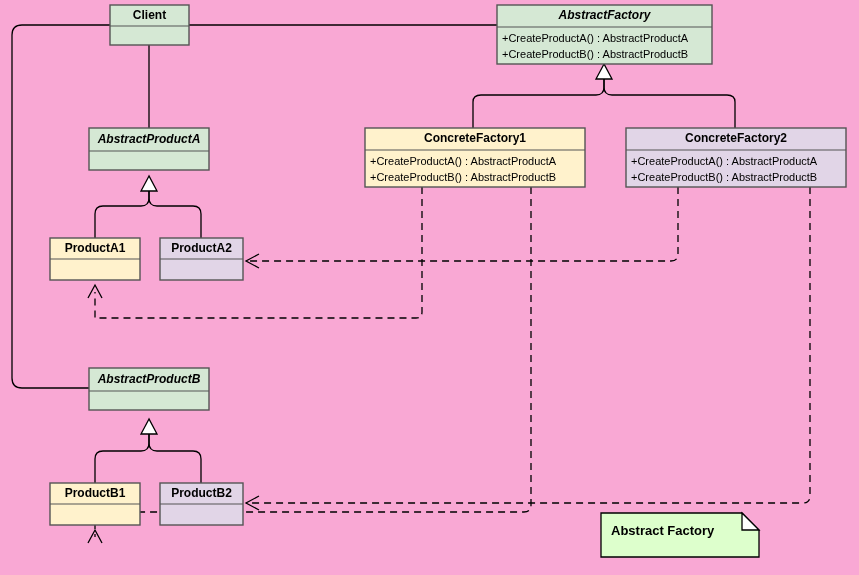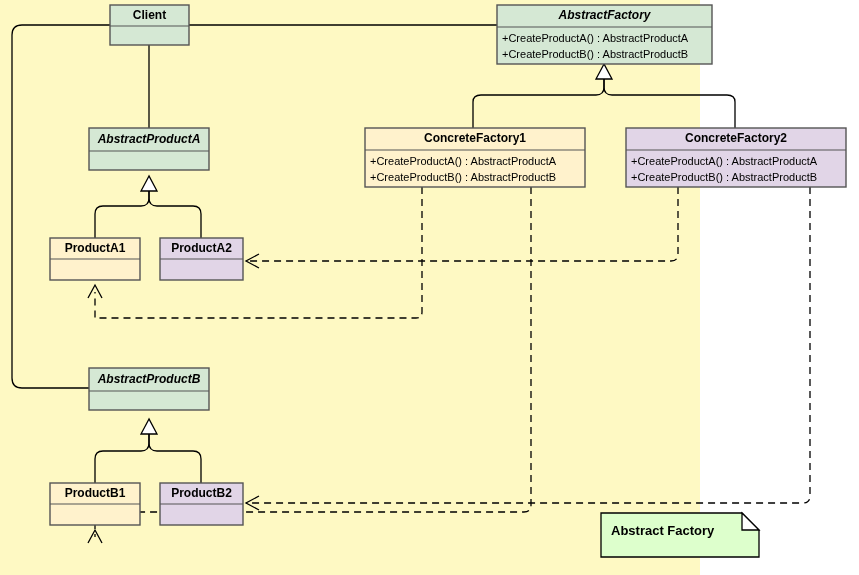--- a/index.html
+++ b/index.html
@@ -8,23 +8,23 @@
     background: #ffffff;
   }
   body {
     width: 859px;
     height: 575px;
     font-family: "Liberation Sans", sans-serif;
     overflow: hidden;
   }
   #diagram-root {
     position: relative;
-    width: 700px;
+    width: 859px;
     height: 575px;
-    background: #fef9c3;
+    background: #f9a8d4;
   }
   svg#uml-canvas {
     position: absolute;
     top: 0;
     left: 0;
     width: 859px;
     height: 575px;
   }
   .cls-title {
     font-family: "Liberation Sans", sans-serif;

